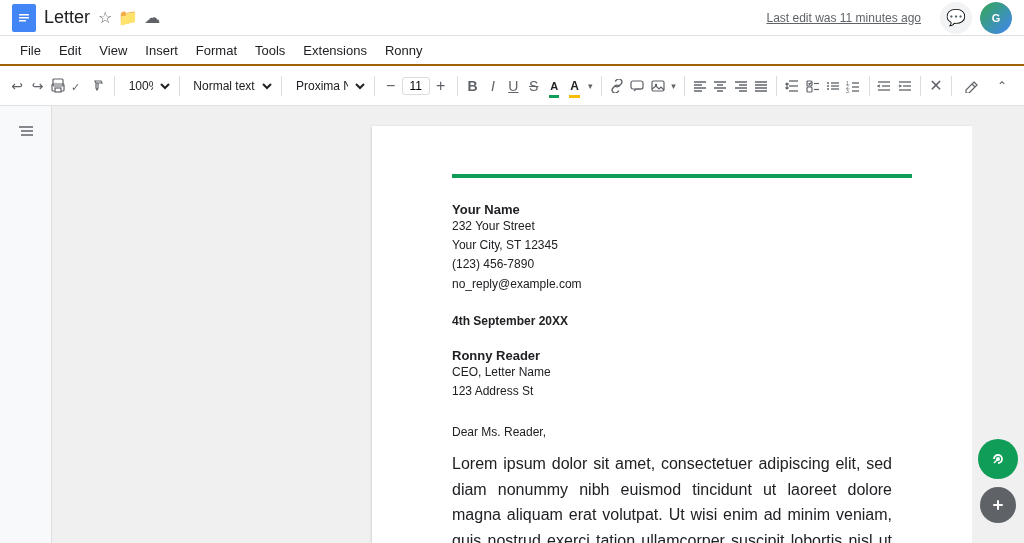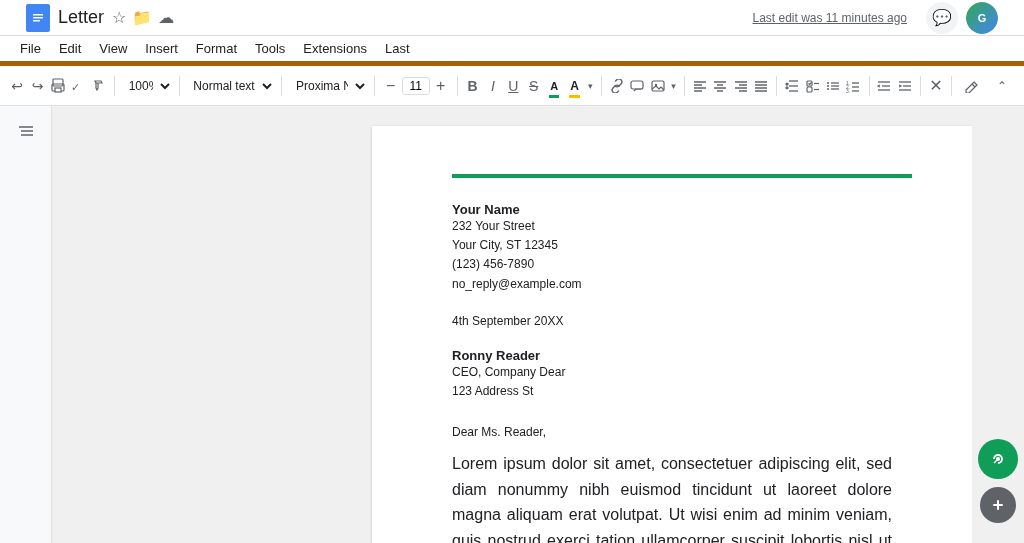--- a/index.html
+++ b/index.html
@@ -4,21 +4,21 @@
   <style>
     * { margin: 0; padding: 0; box-sizing: border-box; }
     body { font-family: Arial, sans-serif; font-size: 13px; background: #f0f0f0; overflow: hidden; height: 543px; width: 1024px; }
 
     
     .title-bar {
       display: flex;
       align-items: center;
       background: #fff;
       height: 36px;
-      padding: 0 26px;
+      padding: 0 12px;
       border-bottom: 1px solid #e0e0e0;
     }
     .doc-icon {
       width: 24px;
       height: 28px;
       background: #4285f4;
       border-radius: 2px;
       margin-right: 8px;
       display: flex;
       align-items: center;
@@ -87,21 +87,21 @@
       gap: 6px;
     }
 
     
     .menu-bar {
       display: flex;
       align-items: center;
       background: #fff;
       height: 30px;
       padding: 0 12px;
-      border-bottom: 5px solid #a16207;
+      border-bottom: 2px solid #a16207;
       gap: 2px;
     }
     .menu-item {
       padding: 4px 8px;
       font-size: 13px;
       color: #202124;
       cursor: pointer;
       border-radius: 4px;
     }
 
@@ -252,20 +252,21 @@
     .sender-detail {
       font-size: 12px;
       color: #202124;
       line-height: 1.6;
     }
 
     .date-line {
       font-size: 12px;
       color: #202124;
       margin-bottom: 20px;
+      font-weight: bold;
     }
 
     .recipient-info {
       margin-bottom: 24px;
     }
     .recipient-name {
       font-weight: bold;
       font-size: 13px;
       color: #202124;
     }
@@ -340,21 +341,21 @@
 </div>
 
 <div class="menu-bar">
   <span class="menu-item">File</span>
   <span class="menu-item">Edit</span>
   <span class="menu-item">View</span>
   <span class="menu-item">Insert</span>
   <span class="menu-item">Format</span>
   <span class="menu-item">Tools</span>
   <span class="menu-item">Extensions</span>
-  <span class="menu-item">Last</span>
+  <span class="menu-item">Ronny</span>
 </div>
 
 <div class="toolbar">
   <button class="toolbar-btn">↩</button>
   <button class="toolbar-btn">↪</button>
   <button class="toolbar-btn">
     <svg width="16" height="16" viewBox="0 0 16 16" fill="none">
         <rect x="3" y="1" width="10" height="7" rx="1" stroke="#5f6368" stroke-width="1.2"></rect>
         <rect x="2" y="6" width="12" height="7" rx="1" stroke="#5f6368" stroke-width="1.2"></rect>
         <rect x="5" y="10" width="6" height="4" fill="white" stroke="#5f6368" stroke-width="1.2"></rect>
@@ -577,21 +578,21 @@
         <div class="sender-detail">232 Your Street</div>
         <div class="sender-detail">Your City, ST 12345</div>
         <div class="sender-detail">(123) 456-7890</div>
         <div class="sender-detail">no_reply@example.com</div>
       </div>
 
       <div class="date-line">4th September 20XX</div>
 
       <div class="recipient-info">
         <div class="recipient-name">Ronny Reader</div>
-        <div class="recipient-detail">CEO, Company Dear</div>
+        <div class="recipient-detail">CEO, Letter Name</div>
         <div class="recipient-detail">123 Address St</div>
       </div>
 
       <div class="salutation">Dear Ms. Reader,</div>
       <p class="body-text">Lorem ipsum dolor sit amet, consectetuer adipiscing elit, sed diam nonummy nibh euismod tincidunt ut laoreet dolore magna aliquam erat volutpat. Ut wisi enim ad minim veniam, quis nostrud exerci tation ullamcorper suscipit lobortis nisl ut aliquip ex ea commodo consequat.</p>
 
     </div>
   </div>
 
   <div class="right-panel">

